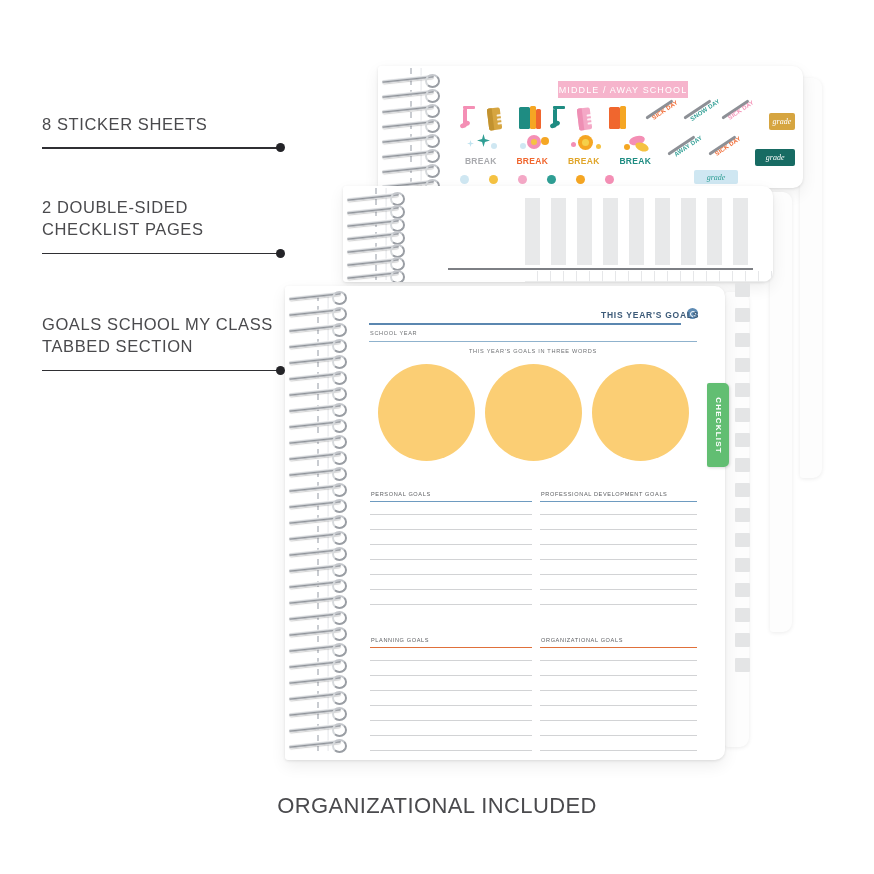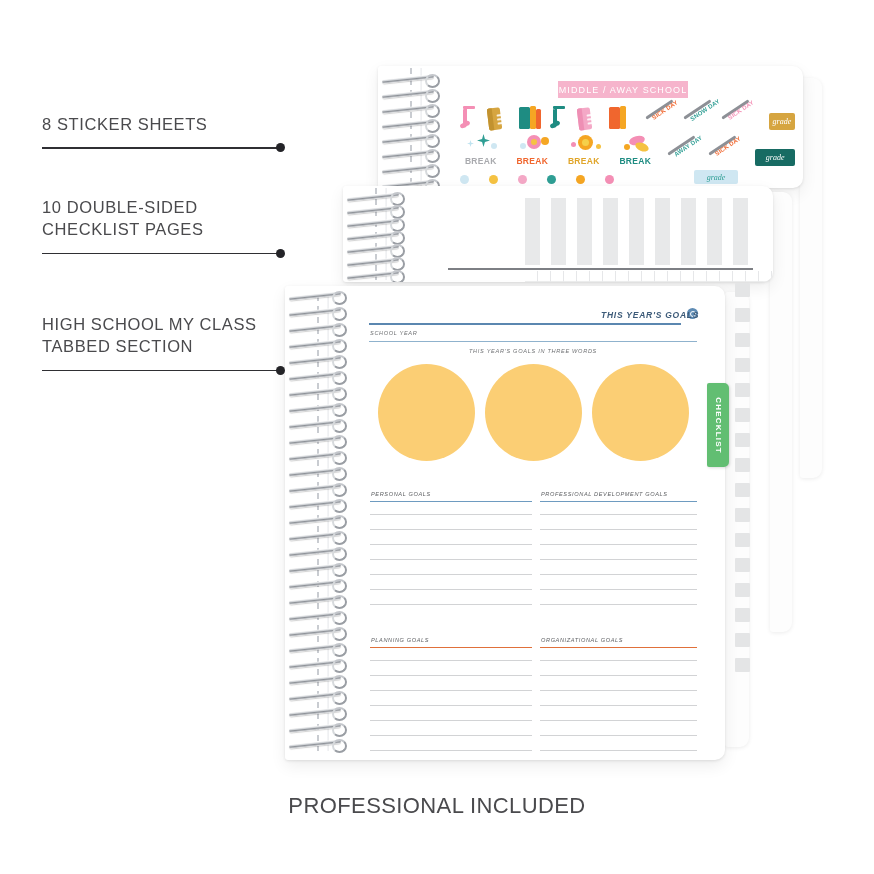--- a/index.html
+++ b/index.html
@@ -388,21 +388,21 @@
         <div class="loop" style="top:341px;"></div>
       <div class="loop" style="top:357px;"></div>
         <div class="loop" style="top:373px;"></div>
       <div class="loop" style="top:389px;"></div>
         <div class="loop" style="top:405px;"></div>
       <div class="loop" style="top:421px;"></div>
         <div class="loop" style="top:437px;"></div>
       <div class="loop" style="top:453px;"></div>
     </div>
 
-    <div class="gp" style="left:0; top:0; width:440px; height:474px;font-style:italic;">
+    <div class="gp" style="left:0; top:0; width:440px; height:474px;">
 
       <div class="target-icon" style="left:402px; top:22px;">
         <div class="ring"></div>
       </div>
       <div class="gp-title" style="left:316px; top:24px;">THIS YEAR'S GOALS</div>
       <div class="gp-hr" style="left:84px; top:37px; width:312px;"></div>
 
       <div class="gp-small" style="left:85px; top:44px;">SCHOOL YEAR</div>
       <div class="gp-hr-thin" style="left:84px; top:55px; width:328px;"></div>
 
@@ -479,32 +479,32 @@
 
   <div class="callout" style="left:42px; top:113px; width:290px;">
     <div class="callout-text">8 STICKER SHEETS</div>
     <div class="callout-line">
       <div class="rule" style="width:238px;"></div>
       <div class="dot" style="left:234px;"></div>
     </div>
   </div>
 
   <div class="callout" style="left:42px; top:196px; width:290px;">
-    <div class="callout-text">10 DOUBLE-SIDED
+    <div class="callout-text">2 DOUBLE-SIDED
 CHECKLIST PAGES</div>
     <div class="callout-line">
       <div class="rule" style="width:238px;"></div>
       <div class="dot" style="left:234px;"></div>
     </div>
   </div>
 
   <div class="callout" style="left:42px; top:313px; width:290px;">
-    <div class="callout-text">HIGH SCHOOL MY CLASS
+    <div class="callout-text">GOALS SCHOOL MY CLASS
 TABBED SECTION</div>
     <div class="callout-line">
       <div class="rule" style="width:238px;"></div>
       <div class="dot" style="left:234px;"></div>
     </div>
   </div>
 
-  <div class="footer-text" style="left:0; top:793px;">PROFESSIONAL INCLUDED</div>
+  <div class="footer-text" style="left:0; top:793px;">ORGANIZATIONAL INCLUDED</div>
 
 </div>
 
 </body></html>

